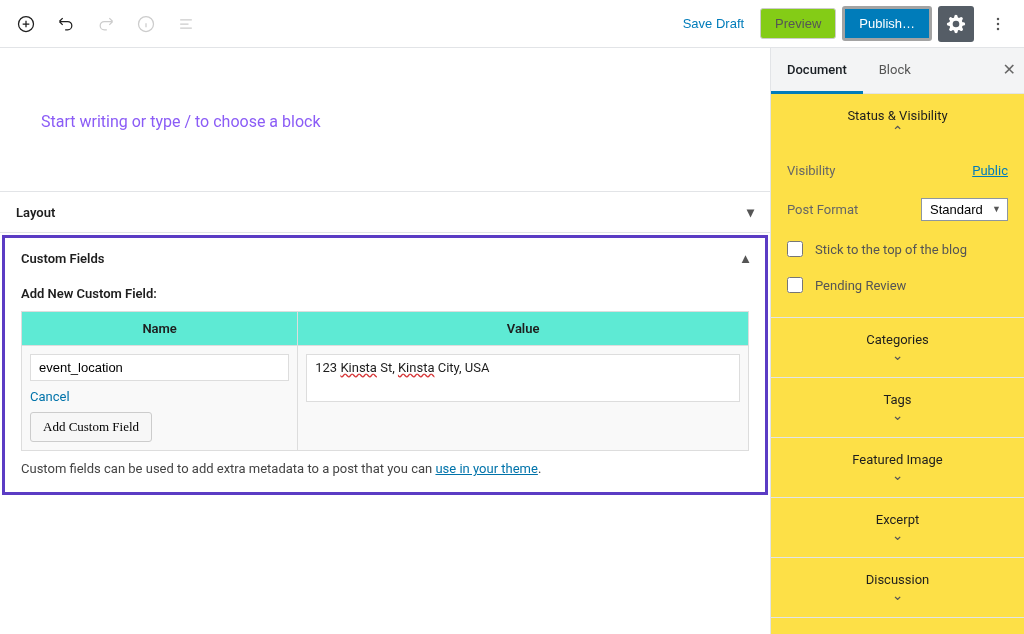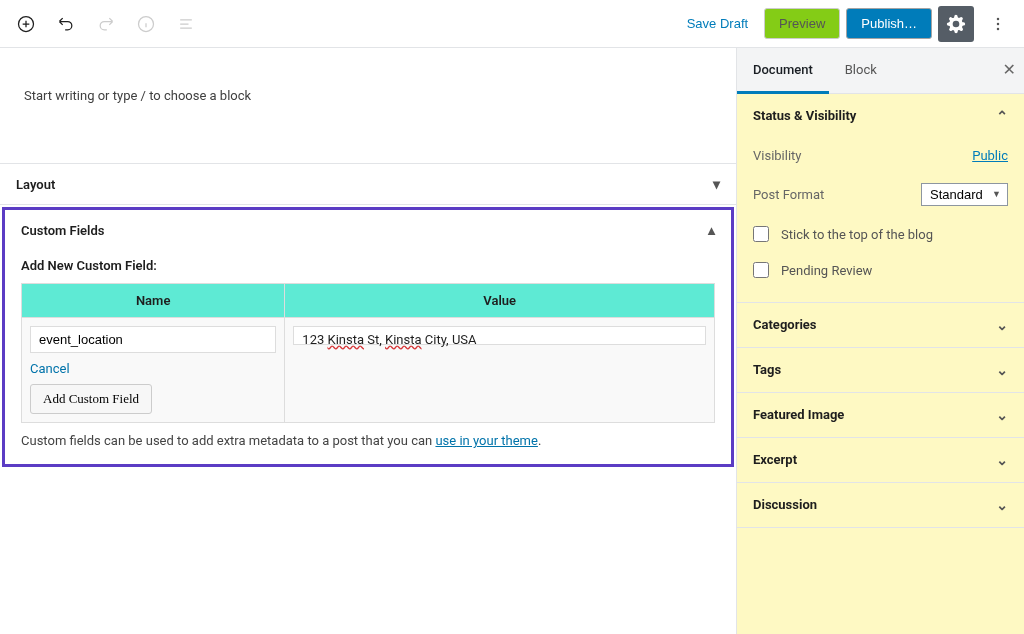--- a/index.html
+++ b/index.html
@@ -6,59 +6,59 @@
 body { font-family: -apple-system, BlinkMacSystemFont, "Segoe UI", Roboto, sans-serif; font-size: 13px; color: #1e1e1e; background: #fff; }
 
 
 .topbar { height: 48px; border-bottom: 1px solid #e2e4e7; display: flex; align-items: center; justify-content: space-between; padding: 0 8px; }
 .topbar-left { display: flex; align-items: center; gap: 4px; }
 .topbar-right { display: flex; align-items: center; gap: 6px; }
 .icon-btn { width: 36px; height: 36px; display: flex; align-items: center; justify-content: center; border: none; background: transparent; cursor: pointer; color: #555; border-radius: 3px; }
 .icon-btn.disabled { color: #ccc; cursor: default; }
 .link-btn { background: transparent; border: none; color: #007cba; cursor: pointer; font-size: 13px; padding: 6px 10px; }
 .btn { border: 1px solid #ccc; background: #84cc16; padding: 7px 14px; cursor: pointer; font-size: 13px; border-radius: 3px; color: #555; }
-.btn-primary { background: #007cba; border: 1px solid #a3a3a3; color: #fff; padding: 7px 14px; cursor: pointer; font-size: 13px; border-radius: 3px; }
+.btn-primary { background: #007cba; border: 3px solid #a3a3a3; color: #fff; padding: 7px 14px; cursor: pointer; font-size: 13px; border-radius: 3px; }
 .settings-btn { width: 36px; height: 36px; background: #555d66; color: #fff; border: none; border-radius: 3px; display: flex; align-items: center; justify-content: center; cursor: pointer; }
 .more-btn { width: 36px; height: 36px; background: transparent; border: none; cursor: pointer; display: flex; align-items: center; justify-content: center; color: #555; }
 
 
 .main { display: flex; height: calc(100vh - 48px); }
 .editor { flex: 1; overflow-y: auto; }
-.sidebar { width: 288px; border-left: 1px solid #e2e4e7; background: #fef9c3; overflow-y: auto; }
+.sidebar { width: 254px; border-left: 1px solid #e2e4e7; background: #fde047; overflow-y: auto; }
 
 
 .editor-content { max-width: 720px; margin: 0 auto; padding: 40px 16px 0; }
 .post-title { font-size: 36px; font-weight: 400; color: #1e1e1e; margin-bottom: 38px; font-family: "Noto Serif", Georgia, serif; }
-.placeholder-text { color: #404040; font-size: 13px; margin-bottom: 60px; }
+.placeholder-text { color: #8b5cf6; font-size: 16px; margin-bottom: 60px; margin-top: 24px; }
 
 
 .metabox-area { border-top: 1px solid #e2e4e7; }
 .metabox { border-bottom: 1px solid #e2e4e7; }
 .metabox.highlighted { border: 3px solid #5b3cc4; margin: 2px; }
 .metabox-header { padding: 12px 16px; font-weight: 600; font-size: 13px; display: flex; justify-content: space-between; align-items: center; cursor: pointer; }
 .metabox-body { padding: 8px 16px 16px; }
 .cf-heading { font-weight: 600; font-size: 13px; margin-bottom: 10px; }
 .cf-table { width: 100%; border: 1px solid #ddd; border-collapse: collapse; margin-bottom: 10px; }
 .cf-table th { background: #5eead4; border: 1px solid #ddd; padding: 9px; font-weight: 600; font-size: 13px; width: 38%; }
 .cf-table th.val { width: 62%; }
 .cf-table td { border: 1px solid #ddd; padding: 8px; vertical-align: top; background: #f9f9f9; }
 .cf-input { width: 100%; padding: 5px 8px; border: 1px solid #ddd; font-size: 13px; background: #fff; }
-.cf-textarea { width: 100%; padding: 5px 8px; border: 1px solid #ddd; font-size: 13px; background: #fff; resize: both; height: 19px; font-family: inherit; }
+.cf-textarea { width: 100%; padding: 5px 8px; border: 1px solid #ddd; font-size: 13px; background: #fff; resize: both; height: 48px; font-family: inherit; }
 .cancel-link { color: #0073aa; cursor: pointer; font-size: 13px; display: inline-block; margin-top: 8px; }
 .add-cf-btn { border: 1px solid #ccc; background: #f7f7f7; padding: 6px 12px; font-size: 13px; cursor: pointer; margin-top: 8px; border-radius: 3px; font-family: Liberation Serif, serif; }
 .cf-hint { font-size: 13px; color: #444; margin-top: 10px; }
 .cf-hint a { color: #0073aa; text-decoration: underline; }
 
 
 .tabs { display: flex; background: #f3f4f5; border-bottom: 1px solid #e2e4e7; position: relative; }
 .tab { padding: 14px 16px; font-size: 13px; cursor: pointer; color: #555; }
 .tab.active { color: #191e23; font-weight: 500; border-bottom: 3px solid #007cba; margin-bottom: -1px; }
 .tab-close { position: absolute; right: 8px; top: 12px; font-size: 16px; color: #666; cursor: pointer; }
 .panel { border-bottom: 1px solid #e2e4e7; }
-.panel-header { padding: 14px 16px; font-weight: 700; font-size: 13px; display: flex; justify-content: space-between; align-items: flex-start; cursor: pointer; }
+.panel-header { padding: 14px 16px; font-weight: 400; font-size: 13px; display: flex; justify-content: space-between; align-items: center; cursor: pointer; flex-direction: column; }
 .panel-body { padding: 0 16px 14px; }
 .panel-row { display: flex; justify-content: space-between; align-items: center; padding: 10px 0; font-size: 13px; }
 .panel-label { color: #666; }
 .link-val { color: #007cba; text-decoration: underline; cursor: pointer; }
 .select { border: 1px solid #8d96a0; padding: 3px 24px 3px 8px; font-size: 13px; background: #fff; appearance: none; position: relative; }
 .select-wrap { position: relative; display: inline-block; }
 .select-wrap::after { content: '▼'; font-size: 9px; position: absolute; right: 7px; top: 6px; pointer-events: none; color: #555; }
 .check-row { display: flex; align-items: center; gap: 12px; padding: 10px 0; font-size: 13px; color: #555; }
 .check-row input { width: 16px; height: 16px; }
 .chevron { font-size: 14px; color: #555; }

